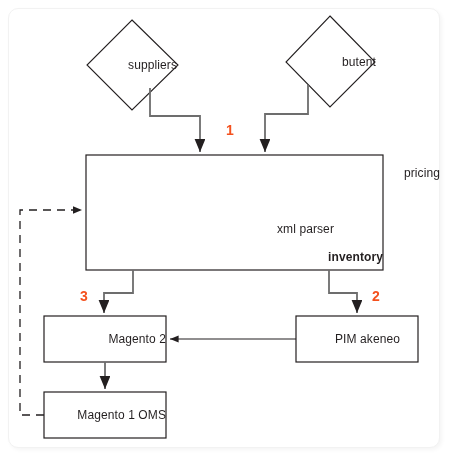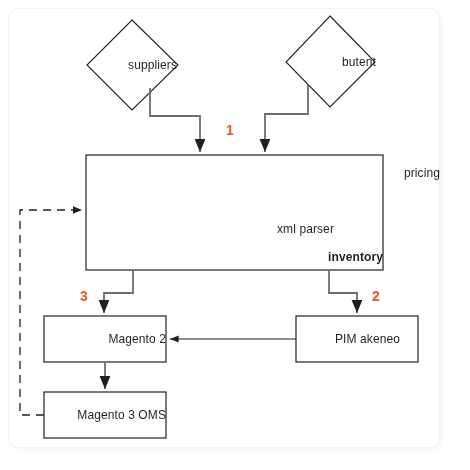--- a/index.html
+++ b/index.html
@@ -94,19 +94,19 @@
   <div class="node-label" style="left:286px;top:55px;width:90px;">butent</div>
 
   <div class="node-label" style="left:86px;top:166px;width:319px;margin-left:35px;">pricing</div>
   <div class="node-label" style="left:86px;top:222px;width:248px;">xml parser</div>
   <div class="node-label" style="left:86px;top:250px;width:297px;font-weight:bold;">inventory</div>
 
   <div class="node-label" style="left:44px;top:332px;width:122px;">Magento 2</div>
 
   <div class="node-label" style="left:296px;top:332px;width:104px;">PIM akeneo</div>
 
-  <div class="node-label" style="left:44px;top:408px;width:122px;">Magento 3 OMS</div>
+  <div class="node-label" style="left:44px;top:408px;width:122px;">Magento 1 OMS</div>
 
   <div class="step-num" style="left:226px;top:122px;">1</div>
   <div class="step-num" style="left:372px;top:288px;">2</div>
   <div class="step-num" style="left:80px;top:288px;">3</div>
 
 </div>
 
 </body></html>

